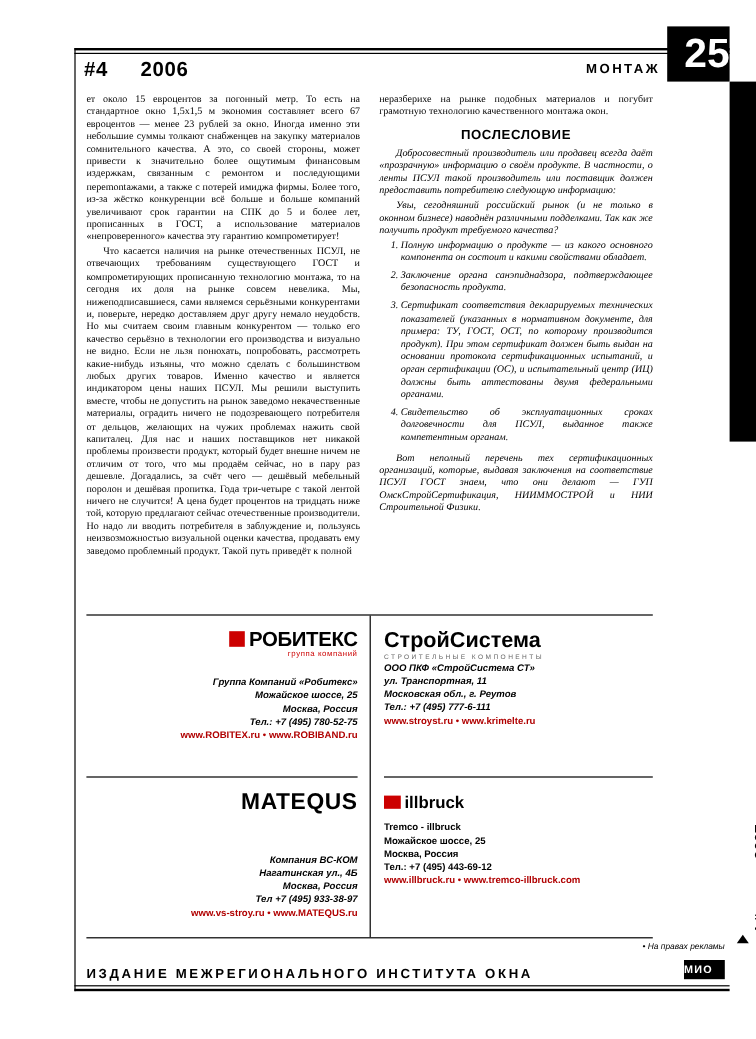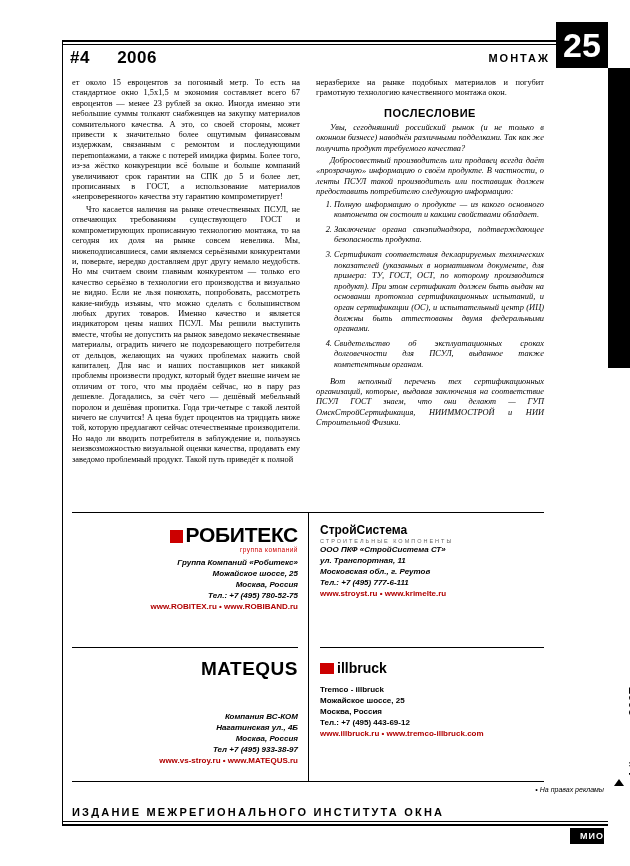--- a/index.html
+++ b/index.html
@@ -63,21 +63,21 @@
   .pagenum-box {
     position: absolute;
     right: 22px; top: 22px;
     width: 52px; height: 46px;
     background: #000;
     color: #fff;
     font-family: "Liberation Sans", sans-serif;
     font-weight: bold;
     font-size: 34px;
     line-height: 46px;
-    text-align: center;
+    text-align: right;
   }
   
   .vbar {
     position: absolute;
     right: 0px; top: 68px;
     width: 22px; height: 300px;
     background: #000;
   }
   .vbar-text {
     position: absolute;
@@ -214,21 +214,21 @@
     color: #b00000;
     font-family: "Liberation Sans", sans-serif;
     font-size: 8px;
     font-weight: bold;
     line-height: 11px;
   }
   .right-align { text-align: right; }
   .logo-robitex {
     font-family: "Liberation Sans", sans-serif;
     font-weight: bold;
-    font-size: 21px;
+    font-size: 17px;
     letter-spacing: -0.3px;
     text-align: right;
   }
   .logo-robitex .sq {
     display: inline-block;
     width: 13px; height: 13px;
     background: #c00;
     margin-right: 3px;
     vertical-align: -1px;
   }
@@ -236,21 +236,21 @@
     font-family: "Liberation Sans", sans-serif;
     font-size: 6.5px;
     letter-spacing: 0.5px;
     text-align: right;
     color: #c00;
     margin-top: -1px;
   }
   .logo-stroysistema {
     font-family: "Liberation Sans", sans-serif;
     font-weight: bold;
-    font-size: 12px;
+    font-size: 18px;
   }
   .logo-stroysistema-sub {
     font-family: "Liberation Sans", sans-serif;
     font-size: 5.5px;
     letter-spacing: 2px;
     color: #666;
     margin-top: 1px;
   }
   .logo-matequs {
     font-family: "Liberation Sans", sans-serif;
@@ -306,30 +306,30 @@
     width: 440px;
     text-align: left;
     font-family: "Liberation Sans", sans-serif;
     font-size: 11px;
     font-weight: bold;
     letter-spacing: 2.2px;
   }
   .footer-logo {
     position: absolute;
     right: 26px;
-    top: 828px;
+    top: 800px;
     width: 34px;
     height: 16px;
     background: #000;
     color: #fff;
     font-family: "Liberation Sans", sans-serif;
     font-weight: bold;
     font-size: 9px;
     line-height: 16px;
-    text-align: right;
+    text-align: left;
     letter-spacing: 1px;
   }
 </style>
 </head>
 <body>
 
 <div class="page">
 
   <div class="frame-top"></div>
   <div class="frame-top2"></div>
@@ -359,22 +359,22 @@
   <div class="cols">
 
     <div class="col">
       <p class="noind">ет около 15 евроцентов за погонный метр. То есть на стандартное окно 1,5х1,5 м экономия составляет всего 67 евроцентов — менее 23 рублей за окно. Иногда именно эти небольшие суммы толкают снабженцев на закупку материалов сомнительного качества. А это, со своей стороны, может привести к значительно более ощутимым финансовым издержкам, связанным с ремонтом и последующими переmontажами, а также с потерей имиджа фирмы. Более того, из-за жёстко конкуренции всё больше и больше компаний увеличивают срок гарантии на СПК до 5 и более лет, прописанных в ГОСТ, а использование материалов «непроверенного» качества эту гарантию компрометирует!</p>
       <p>Что касается наличия на рынке отечественных ПСУЛ, не отвечающих требованиям существующего ГОСТ и компрометирующих прописанную технологию монтажа, то на сегодня их доля на рынке совсем невелика. Мы, нижеподписавшиеся, сами являемся серьёзными конкурентами и, поверьте, нередко доставляем друг другу немало неудобств. Но мы считаем своим главным конкурентом — только его качество серьёзно в технологии его производства и визуально не видно. Если не льзя понюхать, попробовать, рассмотреть какие-нибудь изъяны, что можно сделать с большинством любых других товаров. Именно качество и является индикатором цены наших ПСУЛ. Мы решили выступить вместе, чтобы не допустить на рынок заведомо некачественные материалы, оградить ничего не подозревающего потребителя от дельцов, желающих на чужих проблемах нажить свой капиталец. Для нас и наших поставщиков нет никакой проблемы произвести продукт, который будет внешне ничем не отличим от того, что мы продаём сейчас, но в пару раз дешевле. Догадались, за счёт чего — дешёвый мебельный поролон и дешёвая пропитка. Года три-четыре с такой лентой ничего не случится! А цена будет процентов на тридцать ниже той, которую предлагают сейчас отечественные производители. Но надо ли вводить потребителя в заблуждение и, пользуясь неизвозможностью визуальной оценки качества, продавать ему заведомо проблемный продукт. Такой путь приведёт к полной</p>
     </div>
 
     <div class="col">
       <p class="noind">неразберихе на рынке подобных материалов и погубит грамотную технологию качественного монтажа окон.</p>
       <div class="sec-title">ПОСЛЕСЛОВИЕ</div>
+      <p class="ital">Добросовестный производитель или продавец всегда даёт «прозрачную» информацию о своём продукте. В частности, о ленты ПСУЛ такой производитель или поставщик должен предоставить потребителю следующую информацию:</p>
       <p class="ital">Увы, сегодняшний российский рынок (и не только в оконном бизнесе) наводнён различными подделками. Так как же получить продукт требуемого качества?</p>
-      <p class="ital">Добросовестный производитель или продавец всегда даёт «прозрачную» информацию о своём продукте. В частности, о ленты ПСУЛ такой производитель или поставщик должен предоставить потребителю следующую информацию:</p>
       <ol class="reqs">
         <li>Полную информацию о продукте — из какого основного компонента он состоит и какими свойствами обладает.</li>
         <li>Заключение органа санэпиднадзора, подтверждающее безопасность продукта.</li>
         <li>Сертификат соответствия декларируемых технических показателей (указанных в нормативном документе, для примера: ТУ, ГОСТ, ОСТ, по которому производится продукт). При этом сертификат должен быть выдан на основании протокола сертификационных испытаний, и орган сертификации (ОС), и испытательный центр (ИЦ) должны быть аттестованы двумя федеральными органами.</li>
         <li>Свидетельство об эксплуатационных сроках долговечности для ПСУЛ, выданное также компетентным органам.</li>
       </ol>
       <p class="ital">Вот неполный перечень тех сертификационных организаций, которые, выдавая заключения на соответствие ПСУЛ ГОСТ знаем, что они делают — ГУП ОмскСтройСертификация, НИИММОСТРОЙ и НИИ Строительной Физики.</p>
     </div>
 
   </div>
@@ -382,21 +382,21 @@
   <div class="ads">
     <div class="v-sep"></div>
     <div class="ads-inner">
 
       <div class="ad-col left">
         <div class="ad">
           <div class="logo-robitex">
             <span class="sq"></span><span>РОБИТЕКС</span>
           </div>
           <div class="logo-robitex-sub">группа компаний</div>
-          <div class="ad-txt right-align" style="margin-top:4px;">
+          <div class="ad-txt right-align" style="margin-top:14px;">
             <div>Группа Компаний «Робитекс»</div>
             <div>Можайское шоссе, 25</div>
             <div>Москва, Россия</div>
             <div>Тел.: +7 (495) 780-52-75</div>
           </div>
           <div class="ad-url right-align">www.ROBITEX.ru • www.ROBIBAND.ru</div>
         </div>
         <div class="ad-sep"></div>
         <div class="ad">
           <div class="logo-matequs"><span>MATEQUS</span></div>

